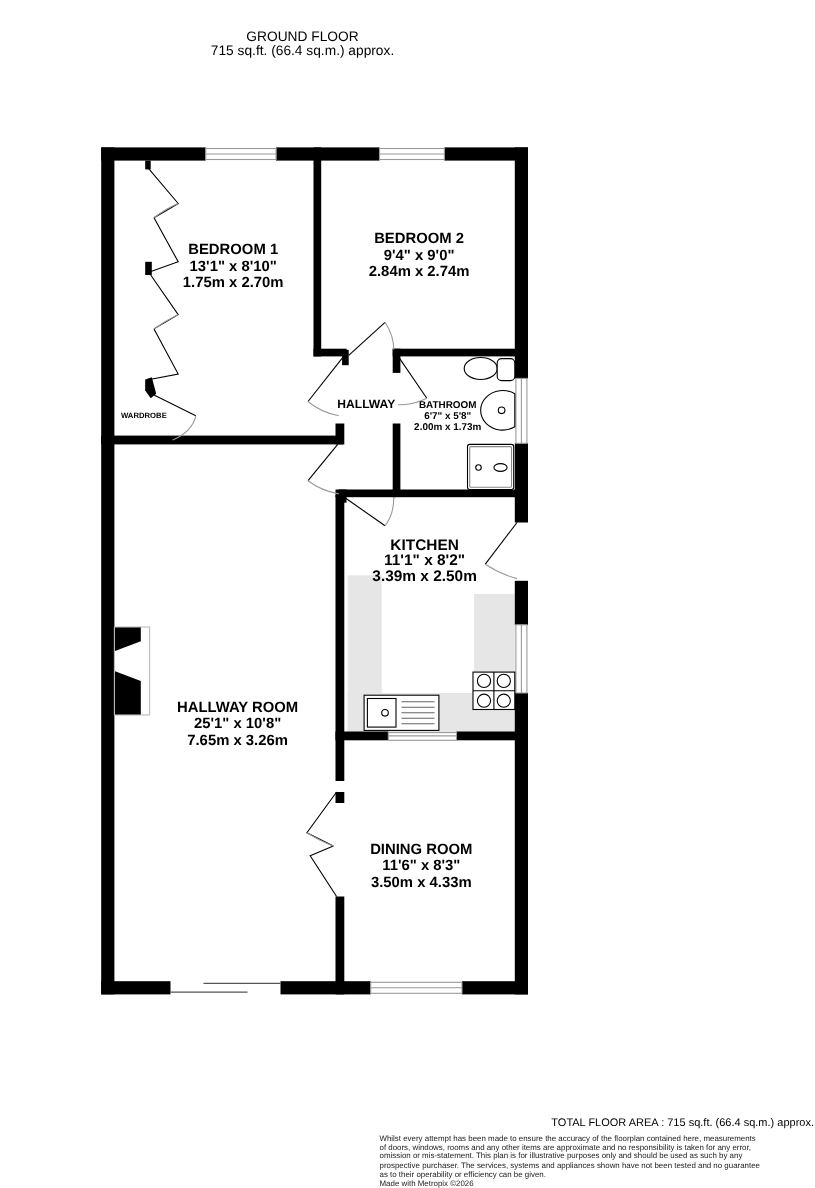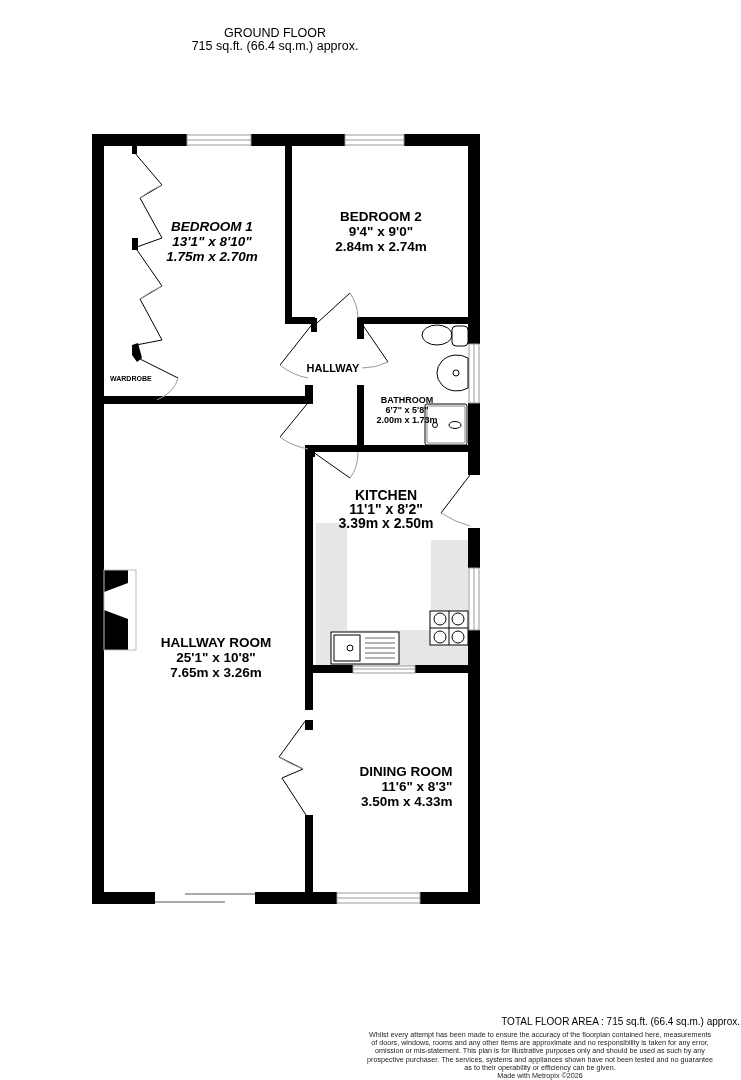--- a/index.html
+++ b/index.html
@@ -1,22 +1,22 @@
 <!DOCTYPE html>
 <html><head>
 <meta charset="utf-8">
 <style>
   html, body { margin:0; padding:0; background:#fff; }
   body { width:741px; height:1080px; position:relative; overflow:hidden; font-family:"Liberation Sans", sans-serif; color:#000; }
   .hdr { position:absolute; left:0; width:600px; text-align:center; font-size:12.5px; line-height:14px; }
   .room-label { position:absolute; text-align:center; font-weight:bold; font-size:13.5px; line-height:15px; transform:translateX(-50%); white-space:nowrap; }
-  .room-label.small { font-size:9px; line-height:10px; font-weight:bold;margin-top:32px; }
+  .room-label.small { font-size:9px; line-height:10px; font-weight:bold; }
   .wardrobe { position:absolute; font-size:7px; font-weight:bold; }
   .footer-title { position:absolute; left:340px; width:400px; text-align:right; font-size:10px; top:1016px; }
-  .footer-text { position:absolute; left:345px; width:390px; text-align:center; font-size:7.2px; line-height:8.2px; top:1031px; color:#222; }
+  .footer-text { position:absolute; left:345px; width:390px; text-align:left; font-size:7.2px; line-height:8.2px; top:1031px; color:#222; }
   svg { position:absolute; left:0; top:0; }
 </style>
 </head>
 <body>
 
 <div class="hdr" style="top:26px; left:-25px;">GROUND FLOOR</div>
 <div class="hdr" style="top:39px; left:-25px;">715 sq.ft. (66.4 sq.m.) approx.</div>
 
 <svg width="741" height="1000" viewBox="0 0 741 1000">
 
@@ -163,21 +163,21 @@
     <rect x="430" y="611" width="38" height="34"></rect>
     <line x1="449" y1="611" x2="449" y2="645"></line>
     <line x1="430" y1="628" x2="468" y2="628"></line>
     <circle cx="440" cy="619" r="6"></circle>
     <circle cx="458" cy="619" r="6"></circle>
     <circle cx="440" cy="637" r="6"></circle>
     <circle cx="458" cy="637" r="6"></circle>
   </g>
 </svg>
 
-<div class="room-label" style="left:212px; top:219px;font-style:italic;">
+<div class="room-label" style="left:212px; top:219px;">
   <div>BEDROOM 1</div>
   <div>13'1"  x 8'10"</div>
   <div>1.75m  x 2.70m</div>
 </div>
 <div class="wardrobe" style="left:110px; top:375px;">WARDROBE</div>
 
 <div class="room-label" style="left:381px; top:209px;">
   <div>BEDROOM 2</div>
   <div>9'4"  x 9'0"</div>
   <div>2.84m  x 2.74m</div>
@@ -198,21 +198,21 @@
   <div>11'1"  x 8'2"</div>
   <div>3.39m  x 2.50m</div>
 </div>
 
 <div class="room-label" style="left:216px; top:635px;">
   <div>HALLWAY ROOM</div>
   <div>25'1"  x 10'8"</div>
   <div>7.65m  x 3.26m</div>
 </div>
 
-<div class="room-label" style="left:406px; top:764px;text-align:right;">
+<div class="room-label" style="left:383px; top:764px;">
   <div>DINING ROOM</div>
   <div>11'6"  x 8'3"</div>
   <div>3.50m  x 4.33m</div>
 </div>
 
 <div class="footer-title">TOTAL FLOOR AREA : 715 sq.ft. (66.4 sq.m.) approx.</div>
 <div class="footer-text">
   <div>Whilst every attempt has been made to ensure the accuracy of the floorplan contained here, measurements</div>
   <div>of doors, windows, rooms and any other items are approximate and no responsibility is taken for any error,</div>
   <div>omission or mis-statement. This plan is for illustrative purposes only and should be used as such by any</div>

